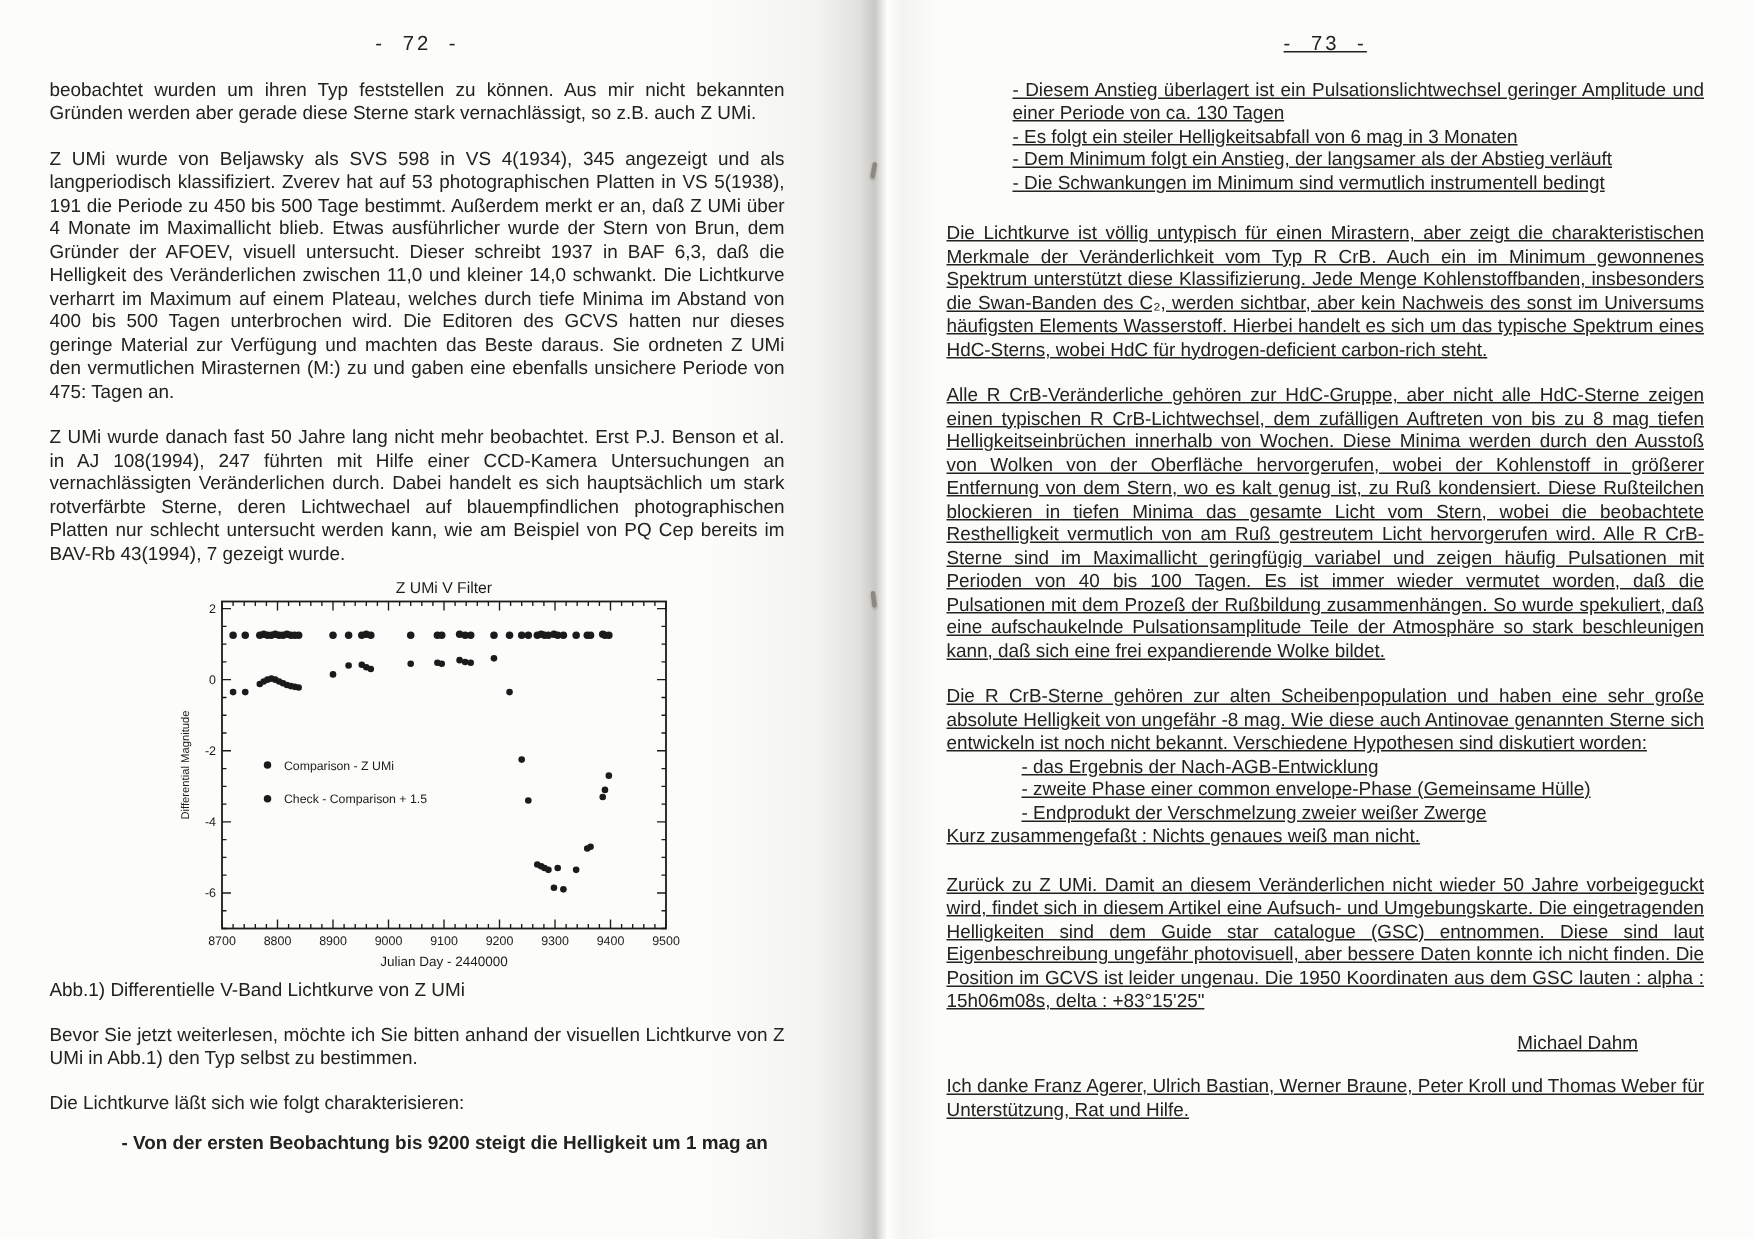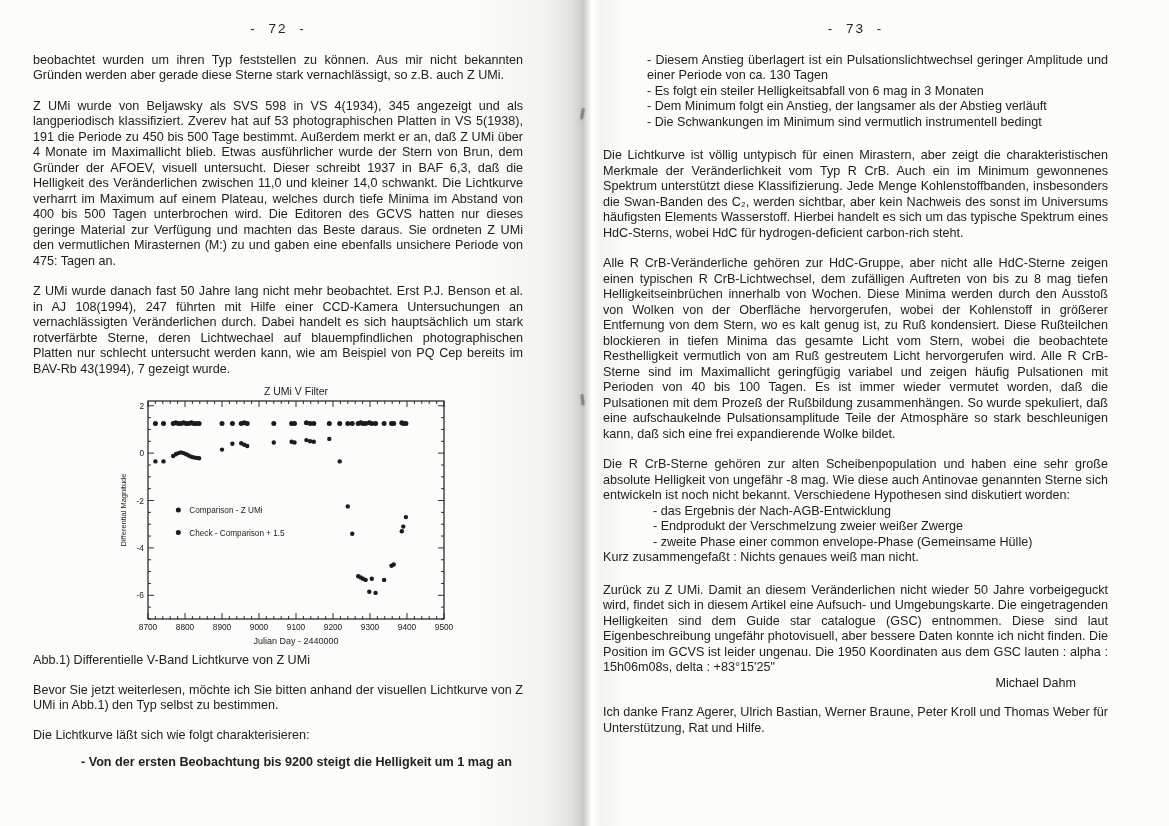--- a/index.html
+++ b/index.html
@@ -21,32 +21,32 @@
       rgba(190,188,182,0.14) 73%,
       rgba(125,123,115,0) 86%);
   }
   .staple{position:absolute;width:3px;height:11px;background:#8a887f;border-radius:2px;
     box-shadow:0 1px 2px rgba(60,58,52,0.35);}
   .staple.s1{left:581px;top:108px;transform:rotate(10deg);}
   .staple.s2{left:581px;top:394px;transform:rotate(-7deg);}
 
   .page{position:absolute;top:0;font-size:12.6px;line-height:15.5px;}
   .page.left{left:33px;width:490px;}
-  .page.right{left:603px;width:505px;}
+  .page.right{left:631px;width:505px;text-decoration:underline;}
 
   .pageno{margin:21px 0 0 0;text-align:center;font-size:13.5px;letter-spacing:2px;word-spacing:6px;}
 
   p.para{margin:15px 0 0 0;text-align:justify;}
   p.tight{margin-top:14px;}
   .bullet{margin:0;padding-left:48px;white-space:nowrap;font-weight:bold;}
   .bullet-wrap{margin:16px 0 0 0;padding-left:44px;text-align:justify;}
   .bullet-line{margin:0;padding-left:44px;white-space:nowrap;}
   .hypo{margin:0;padding-left:50px;white-space:nowrap;}
   .plain-line{margin:0;}
-  .sig{margin:0;padding-right:32px;text-align:right;}
+  .sig{margin:12px;padding-right:32px;text-align:right;}
 
   figure.chart-wrap{margin:8px 0 0 85px;width:340px;}
   figure.chart-wrap svg{display:block;width:340px;height:262px;}
   .caption{margin:6px 0 0 0;}
 </style>
 </head>
 <body>
 
 <div class="scan">
   <div class="gutter"></div>
@@ -310,21 +310,21 @@
     <p class="bullet-wrap">- Diesem Anstieg überlagert ist ein Pulsationslichtwechsel geringer Amplitude und einer Periode von ca. 130 Tagen</p>
     <p class="bullet-line">- Es folgt ein steiler Helligkeitsabfall von 6 mag in 3 Monaten</p>
     <p class="bullet-line">- Dem Minimum folgt ein Anstieg, der langsamer als der Abstieg verläuft</p>
     <p class="bullet-line">- Die Schwankungen im Minimum sind vermutlich instrumentell bedingt</p>
 
     <p class="para" style="margin-top:18px">Die Lichtkurve ist völlig untypisch für einen Mirastern, aber zeigt die charakteristischen Merkmale der Veränderlichkeit vom Typ R CrB. Auch ein im Minimum gewonnenes Spektrum unterstützt diese Klassifizierung. Jede Menge Kohlenstoffbanden, insbesonders die Swan-Banden des C₂, werden sichtbar, aber kein Nachweis des sonst im Universums häufigsten Elements Wasserstoff. Hierbei handelt es sich um das typische Spektrum eines HdC-Sterns, wobei HdC für hydrogen-deficient carbon-rich steht.</p>
     <p class="para">Alle R CrB-Veränderliche gehören zur HdC-Gruppe, aber nicht alle HdC-Sterne zeigen einen typischen R CrB-Lichtwechsel, dem zufälligen Auftreten von bis zu 8 mag tiefen Helligkeitseinbrüchen innerhalb von Wochen. Diese Minima werden durch den Ausstoß von Wolken von der Oberfläche hervorgerufen, wobei der Kohlenstoff in größerer Entfernung von dem Stern, wo es kalt genug ist, zu Ruß kondensiert. Diese Rußteilchen blockieren in tiefen Minima das gesamte Licht vom Stern, wobei die beobachtete Resthelligkeit vermutlich von am Ruß gestreutem Licht hervorgerufen wird. Alle R CrB-Sterne sind im Maximallicht geringfügig variabel und zeigen häufig Pulsationen mit Perioden von 40 bis 100 Tagen. Es ist immer wieder vermutet worden, daß die Pulsationen mit dem Prozeß der Rußbildung zusammenhängen. So wurde spekuliert, daß eine aufschaukelnde Pulsationsamplitude Teile der Atmosphäre so stark beschleunigen kann, daß sich eine frei expandierende Wolke bildet.</p>
     <p class="para" style="margin-bottom:0">Die R CrB-Sterne gehören zur alten Scheibenpopulation und haben eine sehr große absolute Helligkeit von ungefähr -8 mag. Wie diese auch Antinovae genannten Sterne sich entwickeln ist noch nicht bekannt. Verschiedene Hypothesen sind diskutiert worden:</p>
 
     <p class="hypo">- das Ergebnis der Nach-AGB-Entwicklung</p>
+    <p class="hypo">- zweite Phase einer common envelope-Phase (Gemeinsame Hülle)</p>
     <p class="hypo">- Endprodukt der Verschmelzung zweier weißer Zwerge</p>
-    <p class="hypo">- zweite Phase einer common envelope-Phase (Gemeinsame Hülle)</p>
     <p class="plain-line">Kurz zusammengefaßt : Nichts genaues weiß man nicht.</p>
 
     <p class="para" style="margin-top:17px">Zurück zu Z UMi. Damit an diesem Veränderlichen nicht wieder 50 Jahre vorbeigeguckt wird, findet sich in diesem Artikel eine Aufsuch- und Umgebungskarte. Die eingetragenden Helligkeiten sind dem Guide star catalogue (GSC) entnommen. Diese sind laut Eigenbeschreibung ungefähr photovisuell, aber bessere Daten konnte ich nicht finden. Die Position im GCVS ist leider ungenau. Die 1950 Koordinaten aus dem GSC lauten : alpha : 15h06m08s, delta : +83°15'25"</p>
     <p class="sig">Michael Dahm</p>
     <p class="para tight">Ich danke Franz Agerer, Ulrich Bastian, Werner Braune, Peter Kroll und Thomas Weber für Unterstützung, Rat und Hilfe.</p>
   </section>
 </div>
 
 </body></html>

